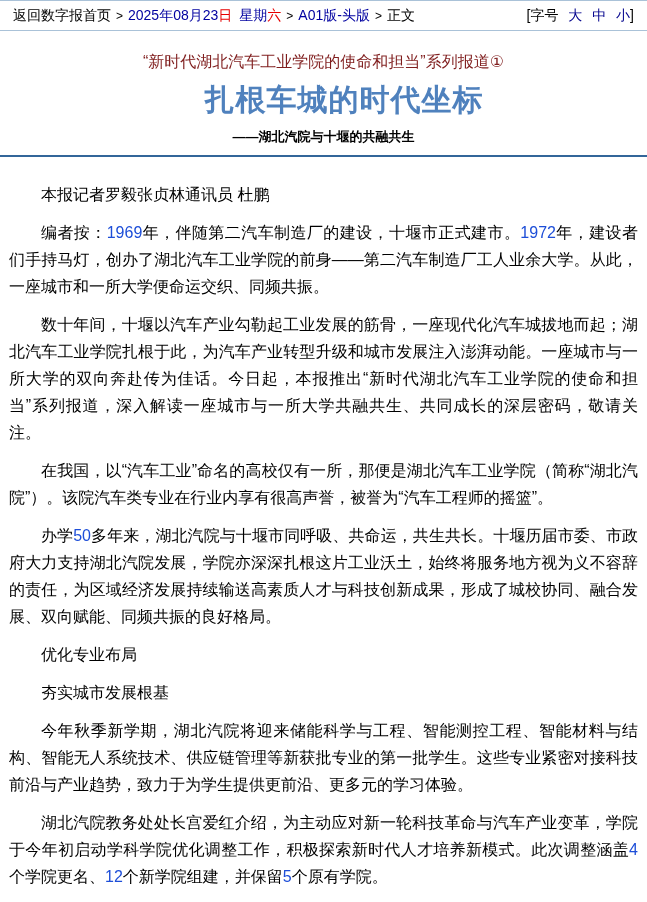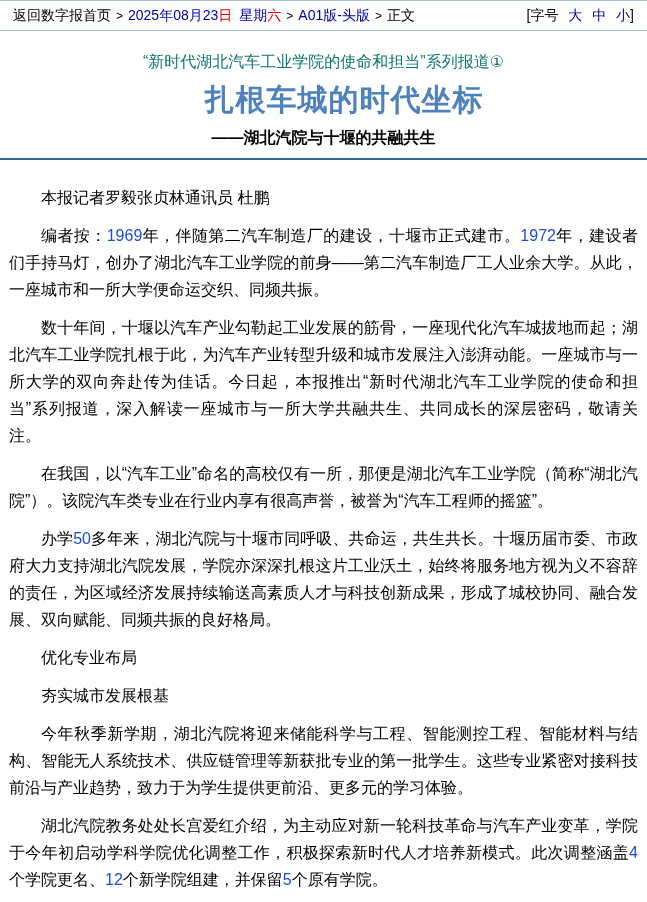--- a/index.html
+++ b/index.html
@@ -30,35 +30,35 @@
   .fontsize { white-space:nowrap; color:#000; }
   .fontsize span { margin-left:6px; }
   .fontsize .size-btn { color:#00008c; cursor:pointer; }
   .fontsize .bracket { margin:0; color:#000; }
 
   
   .kicker {
     margin-top:21px;
     text-align:center;
     font-size:16px;
-    color:#0f766e;
+    color:#7f1d1d;
   }
   .title {
     margin-top:7px;
     text-align:center;
     font-size:30px;
     font-weight:bold;
     letter-spacing:1px;
     color:#4f81bd;
     margin-left:41px;
   }
   .subtitle {
     margin-top:7px;
     text-align:center;
-    font-size:16px;
+    font-size:13px;
     font-weight:bold;
     color:#000;
   }
   .blue-rule {
     margin-top:9px;
     border-bottom:2px solid #336699;
     width:100%;
   }
 
   

